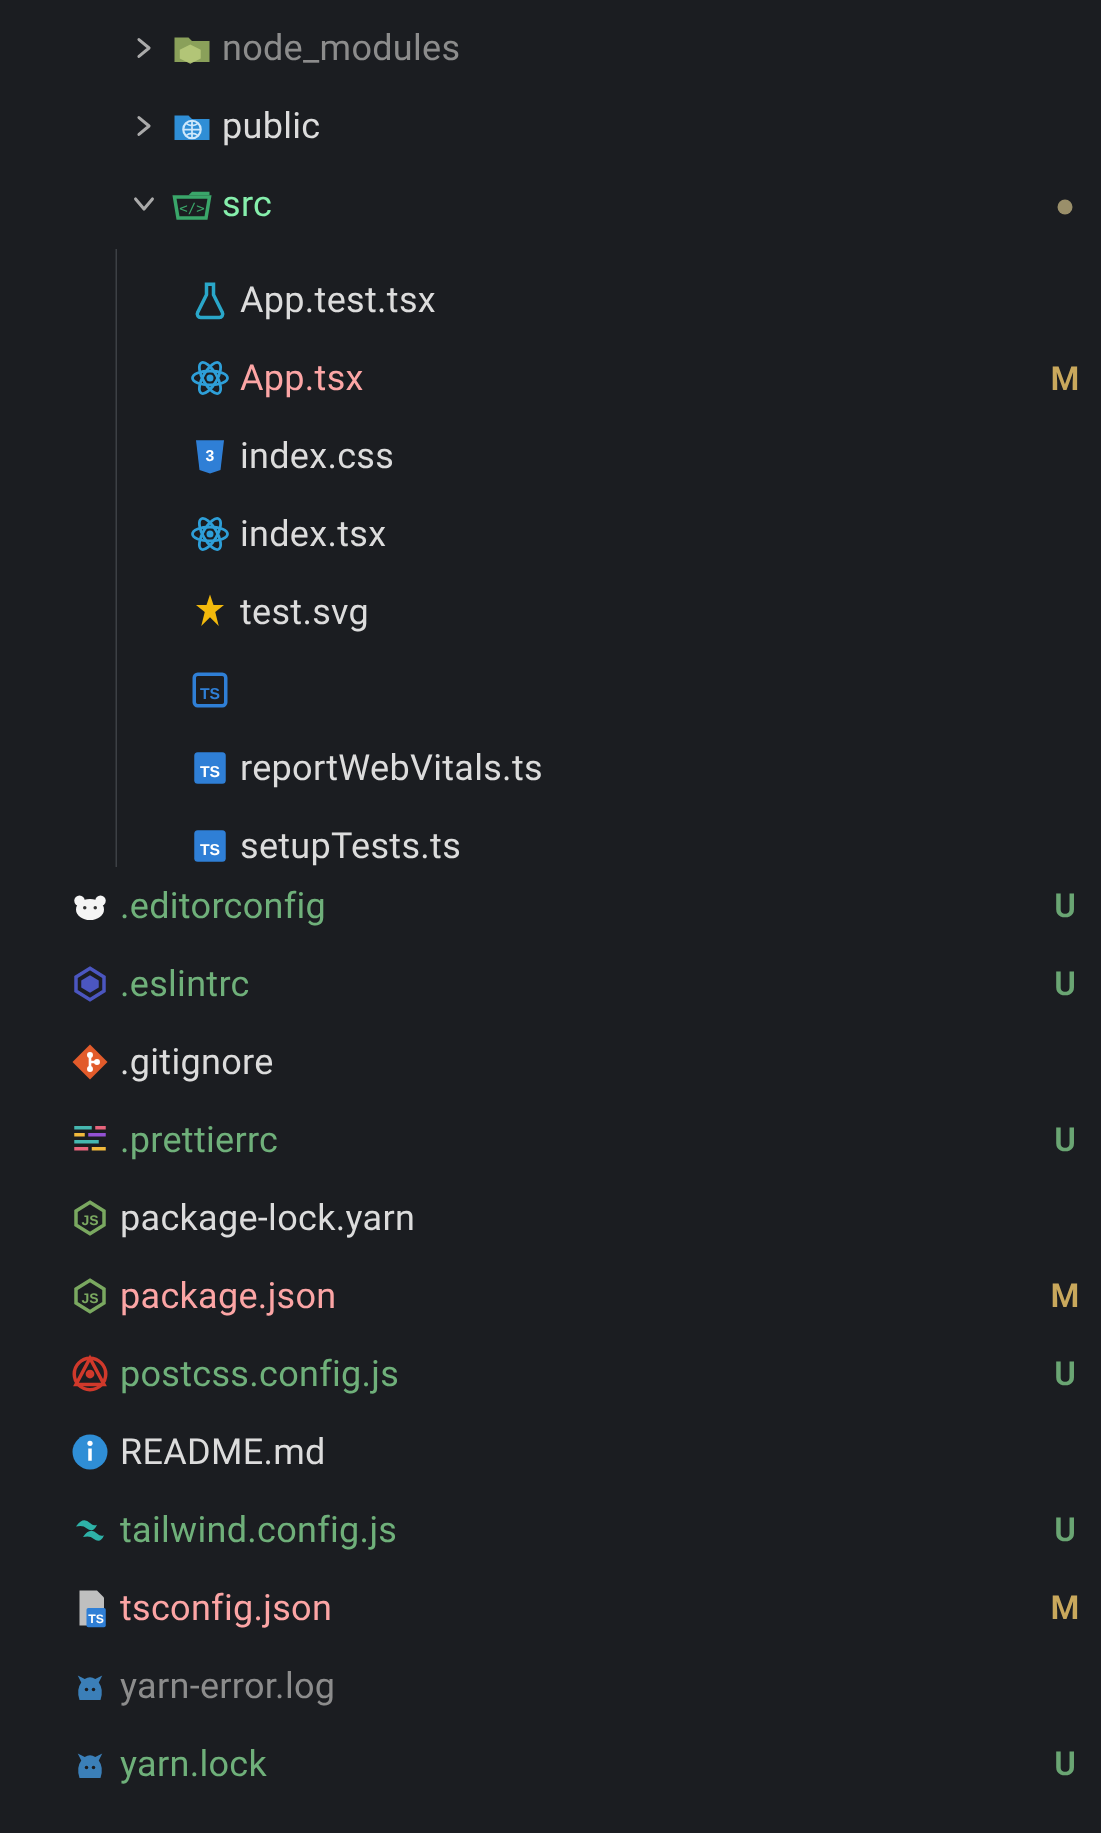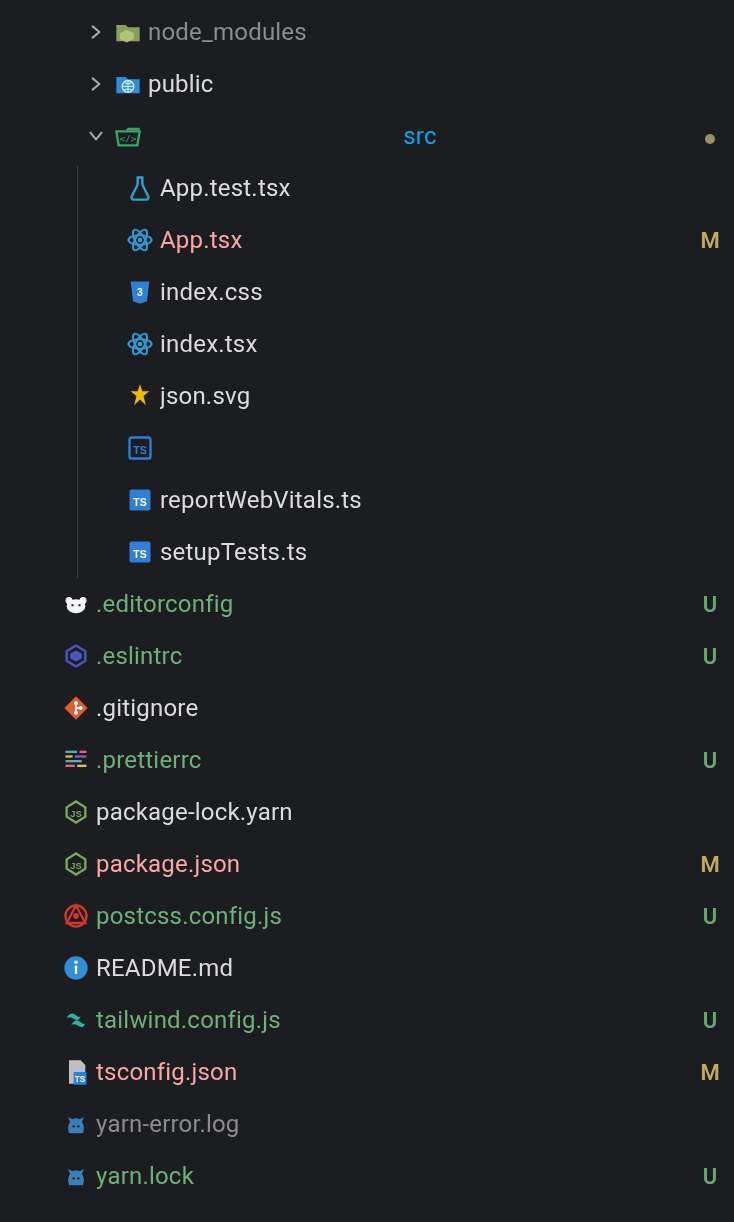--- a/index.html
+++ b/index.html
@@ -58,26 +58,26 @@
     border-radius: 50%;
     background: #9a8f6a;
     display: inline-block;
   }
   .status-modified { color: #c9a85c; } 
   .status-untracked { color: #6aa573; } 
   .label-default { color: #dcdcdc; }
   .label-dim { color: #8c8c8c; }
   .label-modified { color: #fca5a5; }
   .label-untracked { color: #6fb07a; }
-  .label-folder-open { color: #0ea5e9; text-align: center; }
+  .label-folder-open { color: #86efac; }
 
   
   .indent-0 { padding-left: 84px; }
-  .indent-1 { padding-left: 56px; }
-  .indent-2 { padding-left: 120px; }
+  .indent-1 { padding-left: 40px; }
+  .indent-2 { padding-left: 120px; align-items: flex-end; }
 
   
   .tree-wrap {
     position: relative;
   }
   .guide-line {
     position: absolute;
     left: 77px;
     top: 166px;
     height: 412px;
@@ -295,21 +295,21 @@
         </span>
         <span class="label label-default">index.tsx</span>
         <span class="status"></span>
       </div>
       <div class="row indent-2">
         <span class="icon-slot">
           <svg width="28" height="28">
             <use href="#i-svg-star"></use>
           </svg>
         </span>
-        <span class="label label-default">json.svg</span>
+        <span class="label label-default">test.svg</span>
         <span class="status"></span>
       </div>
       <div class="row indent-2">
         <span class="icon-slot">
           <svg width="28" height="28">
             <use href="#i-ts-outline"></use>
           </svg>
         </span>
         <span class="status"></span>
       </div>

